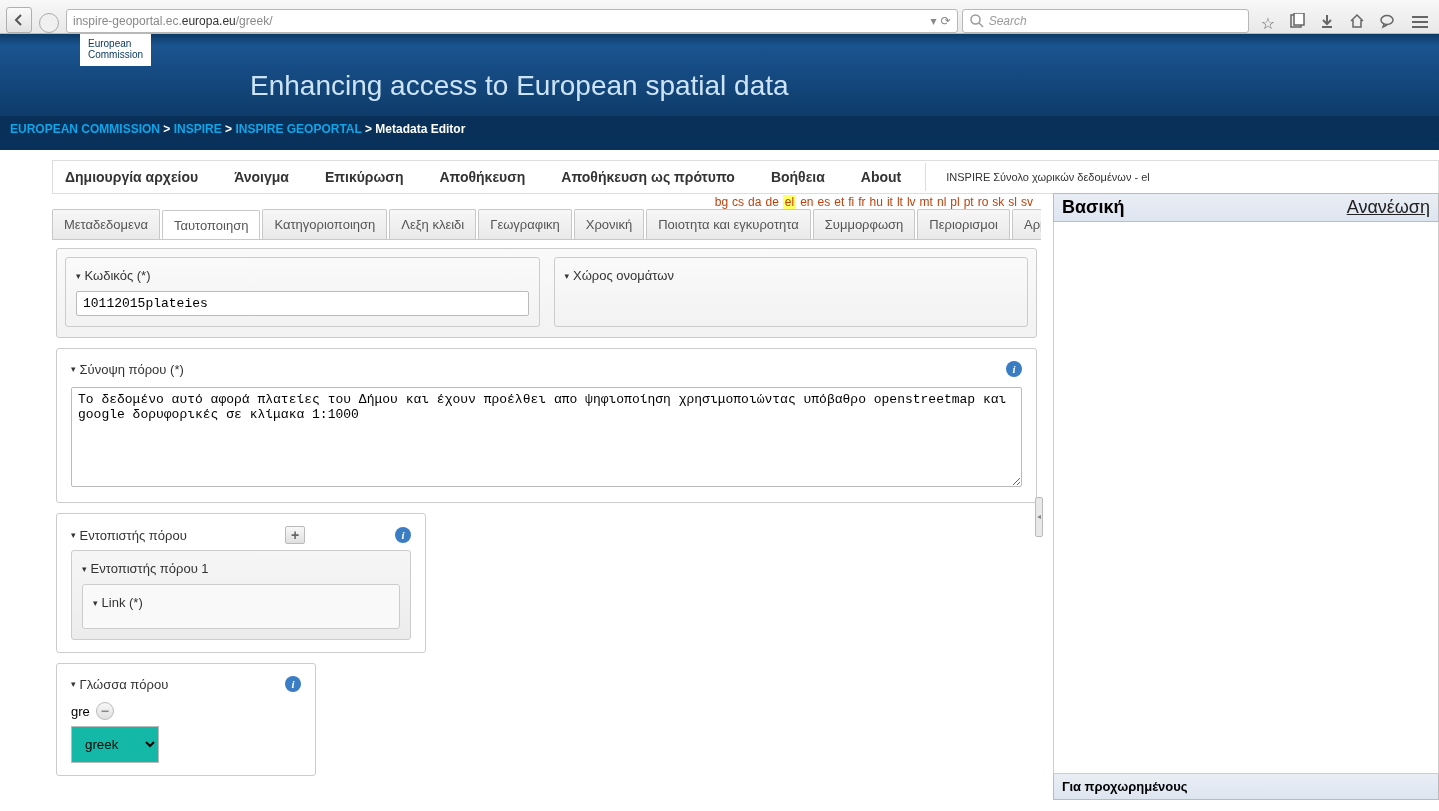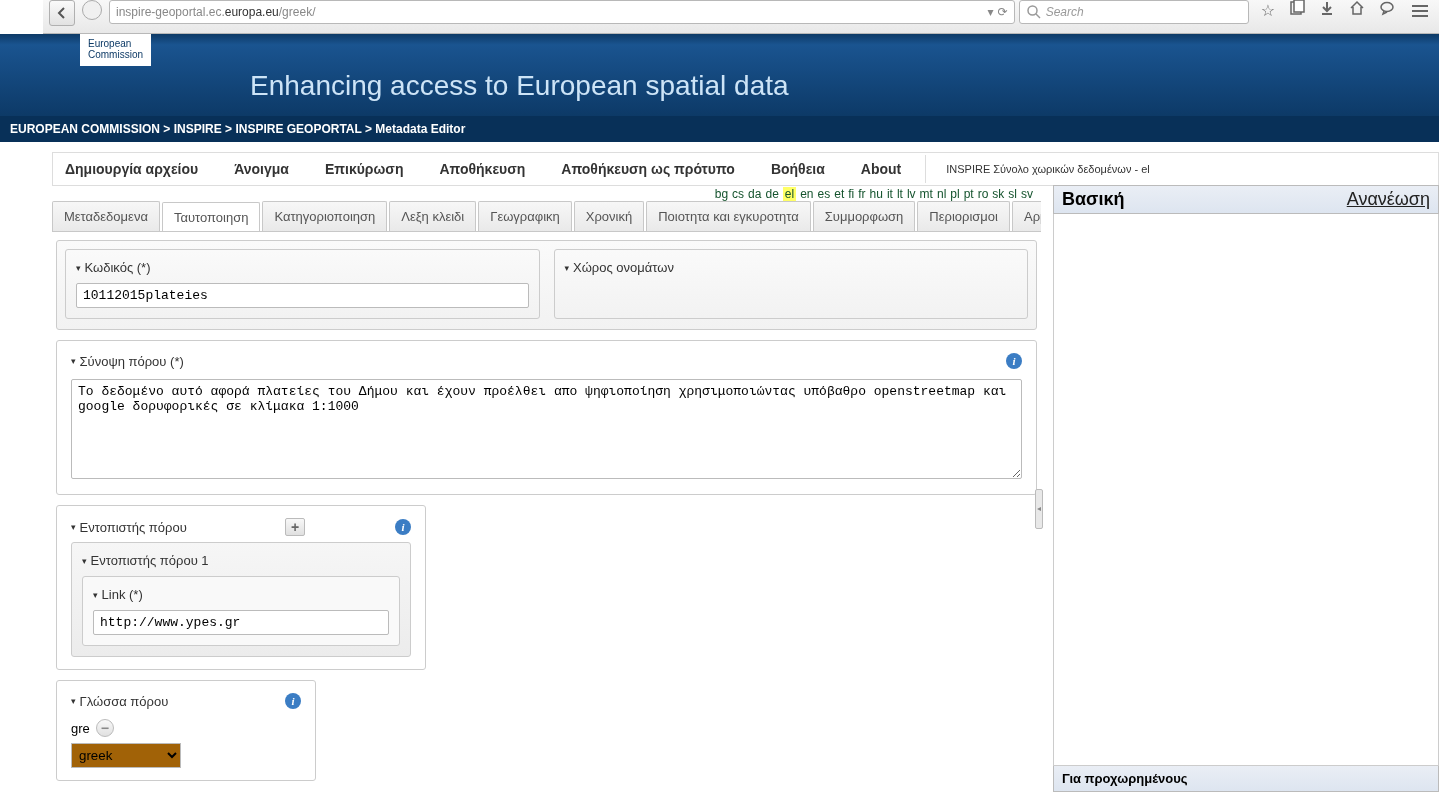--- a/index.html
+++ b/index.html
@@ -1,51 +1,51 @@
 <!DOCTYPE html>
 <html><head>
 <meta charset="utf-8">
 <style>
 * { box-sizing: border-box; margin: 0; padding: 0; }
 body { font-family: Arial, sans-serif; font-size: 13px; background: #fff; overflow: hidden; }
 
 
-.browser-chrome { background: linear-gradient(#f8f8f8,#e8e8e8); border-bottom: 1px solid #b8b8b8; height: 34px; display: flex; align-items: flex-start; padding: 0 6px; gap: 4px; margin-left: 43px; }
+.browser-chrome { background: linear-gradient(#f8f8f8,#e8e8e8); border-bottom: 1px solid #b8b8b8; height: 34px; display: flex; align-items: flex-end; padding: 0 6px; gap: 4px; }
 .nav-btn { width: 26px; height: 26px; background: linear-gradient(#fafafa,#e2e2e2); border: 1px solid #b0b0b0; border-radius: 3px; display: flex; align-items: center; justify-content: center; cursor: pointer; color: #555; font-size: 14px; }
 .globe { width: 20px; height: 20px; border: 1px solid #aaa; border-radius: 50%; margin: 0 3px; background: #f0f0f0; position: relative; }
 .url-bar { flex: 1; height: 24px; border: 1px solid #b8b8b8; border-radius: 3px; background: #fff; display: flex; align-items: center; padding: 0 6px; font-size: 12px; color: #888; }
 .url-bar .host { color: #333; }
 .url-icons { display: flex; gap: 4px; align-items: center; margin-left: auto; color: #888; }
-.search-bar { width: 230px; height: 24px; border: 1px solid #b8b8b8; border-radius: 3px; background: #fff; display: flex; align-items: center; padding: 0 6px; font-size: 12px; color: #999; font-style: italic; gap: 4px; }
+.search-bar { width: 287px; height: 24px; border: 1px solid #b8b8b8; border-radius: 3px; background: #fff; display: flex; align-items: center; padding: 0 6px; font-size: 12px; color: #999; font-style: italic; gap: 4px; }
 .chrome-icons { display: flex; gap: 14px; align-items: center; color: #666; font-size: 16px; padding: 0 8px; }
 .chrome-icon { cursor: pointer; }
 .hamburger { display: flex; flex-direction: column; gap: 3px; cursor: pointer; padding: 4px; border: 1px solid transparent; border-radius: 2px; }
 .hamburger span { width: 16px; height: 2px; background: #666; }
 
 
 .page-wrap { height: calc(811px - 34px); overflow-y: scroll; overflow-x: hidden; background: #fff; position: relative; }
 .page-wrap::-webkit-scrollbar { width: 18px; }
 .page-wrap::-webkit-scrollbar-track { background: #f0f0f0; border-left: 1px solid #ccc; }
 .page-wrap::-webkit-scrollbar-thumb { background: #c8c8c8; border: 1px solid #aaa; border-radius: 2px; }
 
-.header-banner { background: linear-gradient(#0d3a66,#1a5490 10%,#083058); color: #fff; padding-bottom: 0; }
+.header-banner { background: linear-gradient(#0d3a66,#1a5490 10%,#083058); color: #fff; padding-bottom: 8px; }
 .ec-badge { background: #fff; color: #0d3a66; font-size: 10px; padding: 4px 8px 6px 8px; display: inline-block; margin-left: 80px; line-height: 1.1; }
 .banner-title { font-size: 28px; font-weight: 300; padding: 4px 0 14px 250px; color: #cde4f7; }
 .breadcrumb-bar { background: #083058; padding: 6px 10px; font-size: 12px; font-weight: bold; color: #fff; }
-.breadcrumb-bar a { color: #ffffff; text-decoration: none; }
+.breadcrumb-bar a { color: #0ea5e9; text-decoration: none; }
 .top-links { background: #1a5490; text-align: right; padding: 4px 14px; font-size: 13px; }
 .top-links a { color: #fff; text-decoration: none; }
 
 
 .main-shell { padding: 10px 0 0 52px; position: relative; }
 .menubar { background: #fff; border: 1px solid #ddd; display: flex; align-items: center; font-size: 14px; font-weight: bold; color: #333; gap: 12px; }
 .menu-item { padding: 8px 12px; cursor: pointer; }
 .menu-label { padding: 8px 20px; font-size: 11px; font-weight: normal; color: #333; border-left: 1px solid #ddd; }
 
-.lang-row { text-align: right; font-size: 12px; color: #14532d; padding: 2px 6px 0 0; margin-left: 52px; }
+.lang-row { text-align: right; font-size: 12px; color: #c2410c; padding: 2px 6px 0 0; margin-left: 52px; }
 .lang-row span { margin: 0 2px; cursor: pointer; }
 .lang-row .active { background: #ffff66; padding: 0 2px; }
 
 
 .editor-layout { display: flex; gap: 12px; margin-top: -1px; position: relative; }
 .left-col { flex: 1; min-width: 0; }
 .right-col { width: 386px; display: flex; flex-direction: column; }
 
 
 .tab-strip { display: flex; border-bottom: 1px solid #c8c8c8; font-size: 13px; color: #555; overflow: hidden; }
@@ -65,21 +65,21 @@
 .collapse-arrow { font-size: 9px; color: #333; }
 .info-btn { width: 16px; height: 16px; background: #3b7dc4; color: #fff; border-radius: 50%; display: inline-flex; align-items: center; justify-content: center; font-size: 11px; font-weight: bold; font-style: italic; cursor: pointer; font-family: Georgia, serif; }
 .add-btn { width: 20px; height: 18px; background: linear-gradient(#f8f8f8,#e0e0e0); border: 1px solid #bbb; border-radius: 2px; display: inline-flex; align-items: center; justify-content: center; color: #666; font-size: 14px; cursor: pointer; font-weight: bold; }
 .remove-btn { width: 18px; height: 18px; background: linear-gradient(#f8f8f8,#e0e0e0); border: 1px solid #bbb; border-radius: 50%; display: inline-flex; align-items: center; justify-content: center; color: #888; font-size: 14px; cursor: pointer; font-weight: bold; line-height: 0.5; }
 
 .row-two { display: flex; gap: 14px; }
 .row-two .panel { flex: 1; }
 
 input.text-input, textarea.text-input { width: 100%; padding: 4px 6px; border: 1px solid #bbb; border-radius: 2px; font-size: 13px; background: #fff; font-family: Liberation Mono, monospace; }
 textarea.text-input { font-family: "Courier New", monospace; font-size: 13px; resize: both; }
-select.text-input { width: 110px; padding: 3px; border: 1px solid #bbb; background: #a16207; }
+select.text-input { width: 88px; padding: 9px; border: 1px solid #bbb; background: #14b8a6; }
 
 .panel.big { background: #fff; border: 1px solid #ccc; padding: 12px 14px; }
 .panel.nested { background: linear-gradient(#f6f6f6,#ececec); margin: 6px 0 0 0; }
 
 .header-row { display: flex; align-items: center; }
 .header-row .spacer { flex: 1; }
 
 .gre-row { display: flex; align-items: center; gap: 6px; margin-bottom: 6px; font-size: 13px; }
 
 
@@ -244,21 +244,20 @@
             <div class="panel nested">
               <div class="panel-title">
                   <span class="collapse-arrow">▾</span>
                   <span>Εντοπιστής πόρου 1</span>
                 </div>
               <div class="panel" style="margin:0; background:#f9f9f9;">
                 <div class="panel-title">
                     <span class="collapse-arrow">▾</span>
                     <span>Link (*)</span>
                   </div>
-                <input class="text-input" value="http://www.ypes.gr" style="">
               </div>
             </div>
           </div>
 
           <div class="panel big" style="width:260px;">
             <div class="header-row">
               <div class="panel-title" style="margin-bottom:0;">
                   <span class="collapse-arrow">▾</span>
                   <span>Γλώσσα πόρου</span>
                 </div>

